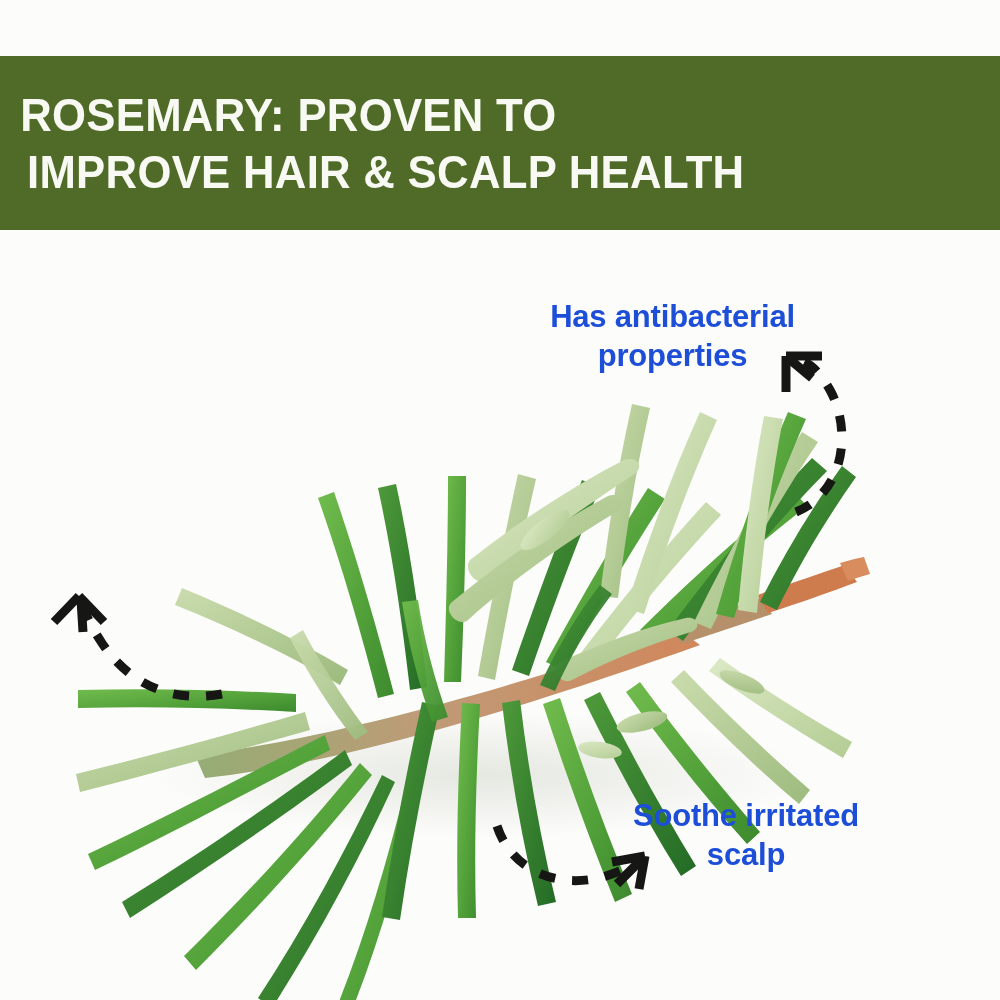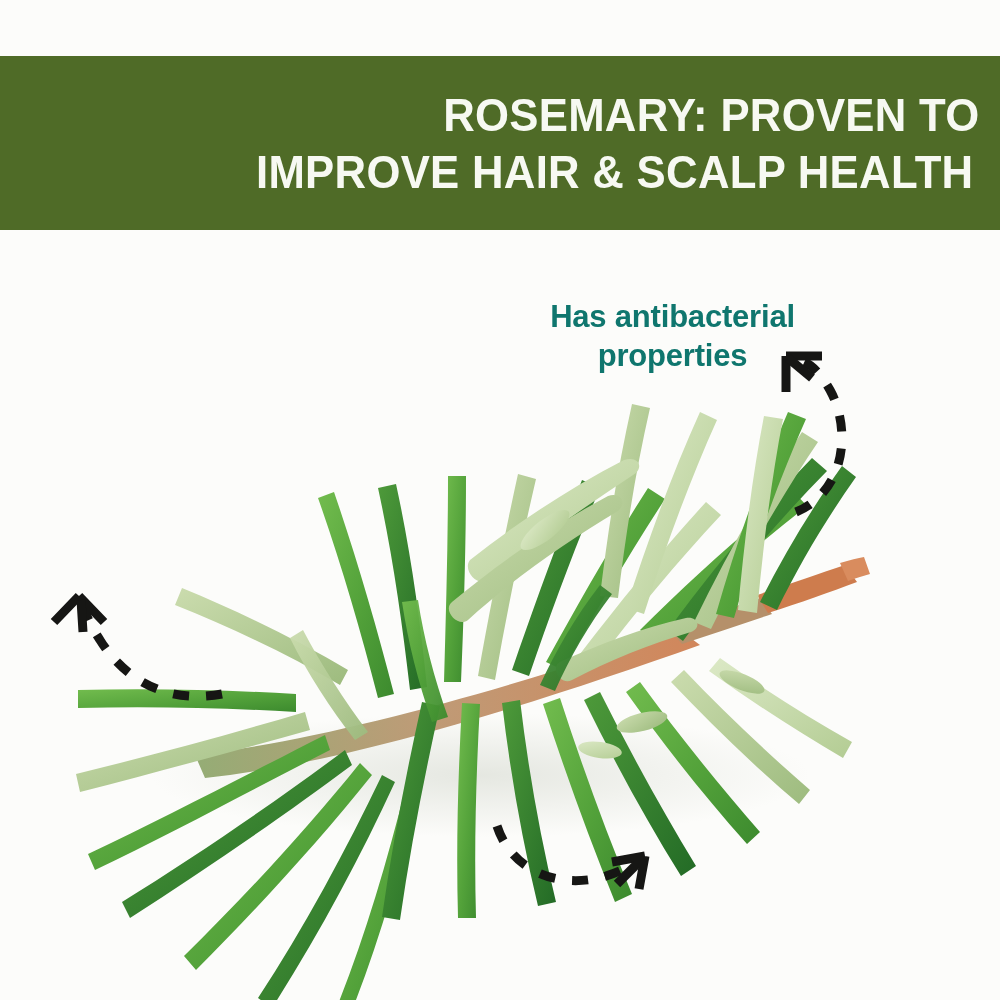--- a/index.html
+++ b/index.html
@@ -21,21 +21,21 @@
   
   .header-band {
     position: absolute;
     left: 0;
     top: 56px;
     width: 1000px;
     height: 174px;
     background: #4F6B27;
     display: flex;
     flex-direction: column;
-    align-items: flex-end;
+    align-items: flex-start;
     justify-content: center;
   }
   .header-line {
     color: #F7F9F2;
     font-family: "Liberation Sans Narrow", "Liberation Sans", sans-serif;
     font-weight: bold;
     font-size: 47px;
     line-height: 1.22;
     letter-spacing: 0.3px;
     text-align: center;
@@ -56,21 +56,21 @@
     position: absolute;
     left: 0;
     top: 0;
     width: 1000px;
     height: 770px;
   }
 
   
   .anno {
     position: absolute;
-    color: #0f766e;
+    color: #1d4ed8;
     font-family: "Liberation Sans", sans-serif;
     font-weight: bold;
     font-size: 31px;
     line-height: 1.25;
     text-align: center;
     white-space: pre-line;
     letter-spacing: -0.2px;
   }
   #anno-antibacterial {
     left: 500px;
@@ -208,20 +208,22 @@
         <ellipse cx="545" cy="300" rx="30" ry="10" transform="rotate(-38 545 300)" fill="url(#gPale)"></ellipse>
         <ellipse cx="742" cy="452" rx="24" ry="8" transform="rotate(22 742 452)" fill="url(#gSage)"></ellipse>
       </g>
     </svg>
   </div>
 
   <div class="anno" id="anno-antibacterial">Has antibacterial
 properties</div>
 
 
+  <div class="anno" id="anno-soothe">Soothe irritated
+scalp</div>
 
   <svg class="arrows-svg" viewBox="0 0 1000 1000">
 
     <g>
       <path d="M796 512 C 845 492, 852 430, 830 390 C 816 365, 802 358, 792 360" fill="none" stroke="#161614" stroke-width="9" stroke-dasharray="16 17" stroke-linecap="butt"></path>
       <path d="M786 356 L 786 392 M786 356 L 822 356" fill="none" stroke="#161614" stroke-width="9" stroke-linecap="butt"></path>
       <path d="M788 358 L 812 378" fill="none" stroke="#161614" stroke-width="9" stroke-linecap="butt"></path>
     </g>
 
     <g>

